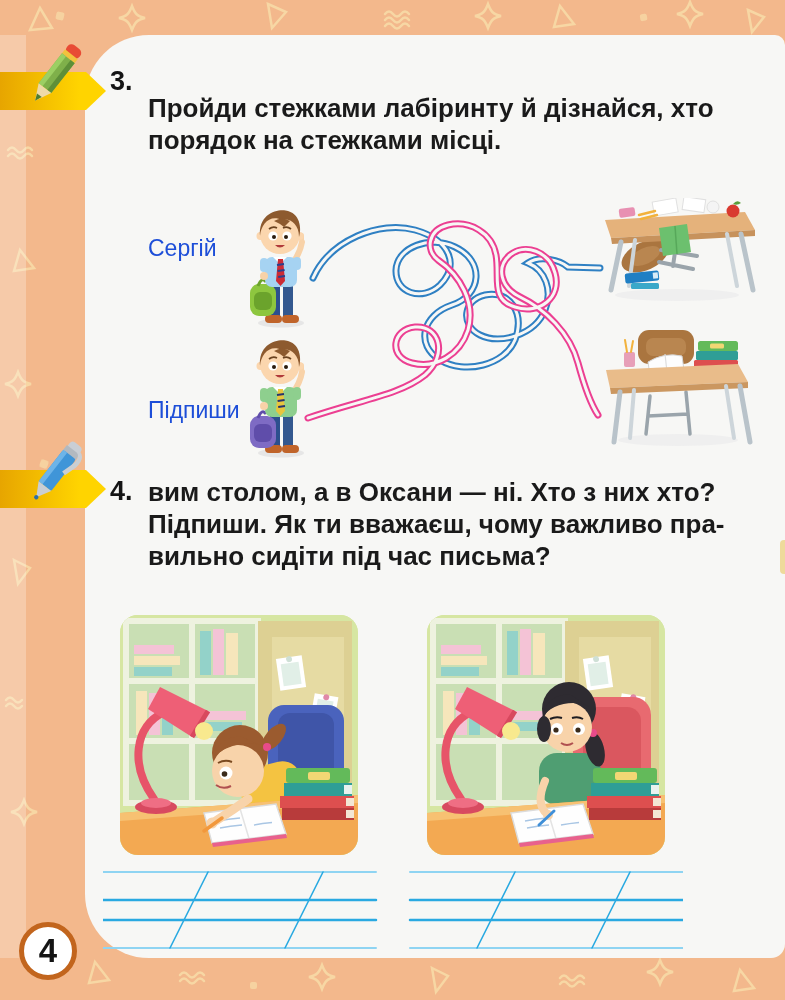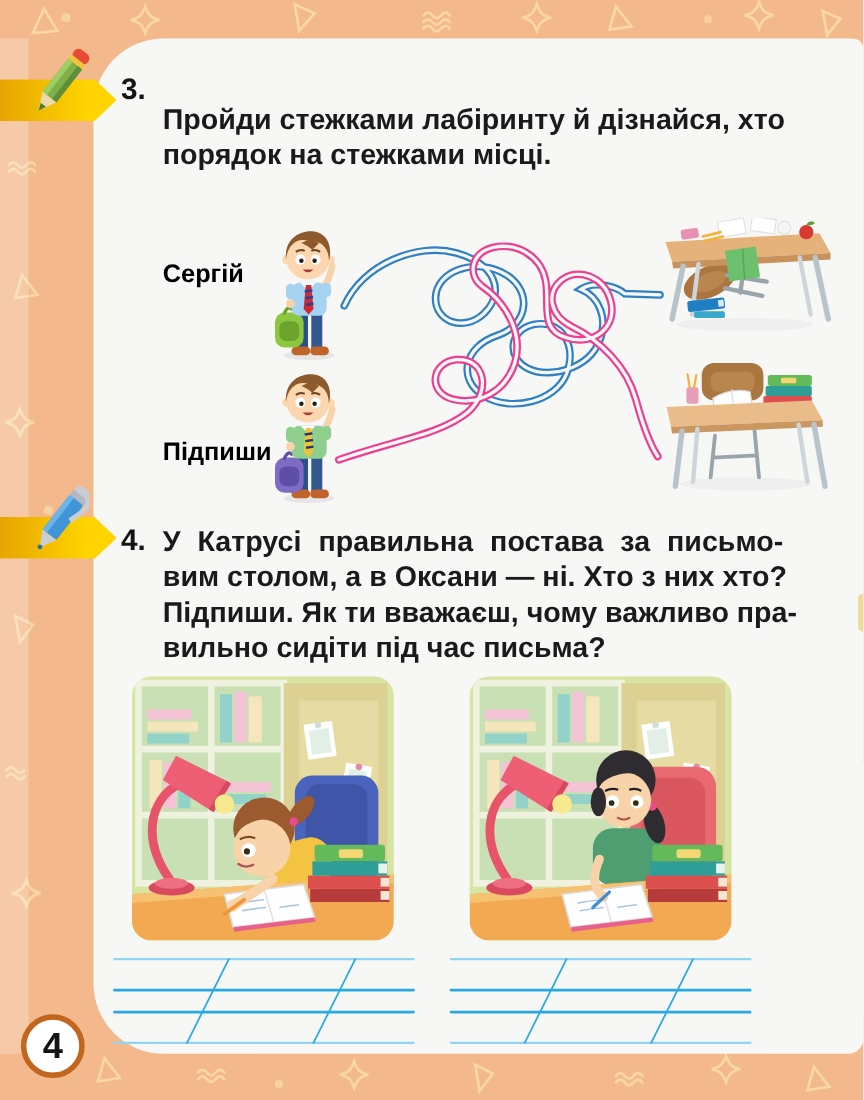--- a/index.html
+++ b/index.html
@@ -39,21 +39,21 @@
   .num-3{top:66px;} .num-4{top:476px;}
   .task-text{position:absolute; left:148px; width:564px; z-index:4;}
   .text-3{top:66px;margin-top:26px;} .text-4{top:476px;}
   .task-line{
     font-size:26px; line-height:32px; font-weight:700; color:#1a1a1a;
     text-align:justify; text-align-last:justify; height:32px; white-space:nowrap;
   }
   .task-line.last{text-align-last:left;}
   .boy-label{
     position:absolute; left:148px; z-index:4;
-    font-size:23px; font-weight:700; color:#000000;
+    font-size:23px; font-weight:400; color:#1d4ed8;
   }
   .label-sergiy{top:235px;} .label-andriy{top:397px;}
   .fig{position:absolute; z-index:3;}
   .pic{
     position:absolute; width:238px; height:240px; border-radius:18px;
     overflow:hidden; z-index:3; background:#d6e6a2;
   }
   .pic-left{left:120px; top:615px;} .pic-right{left:427px; top:615px;}
   .page-circle{
     position:absolute; left:19px; top:922px; width:58px; height:58px; z-index:5;
@@ -257,21 +257,20 @@
       <rect x="20" y="18" width="16" height="40" rx="2" fill="#3f95d8"></rect>
       <rect x="20" y="18" width="5" height="40" fill="#6db4e8"></rect>
       <path d="M20 58 L36 58 L28 72 Z" fill="#c9ced4"></path>
       <circle cx="28" cy="72" r="2.2" fill="#2d6fa8"></circle>
       <path d="M34 9 q9 2 7 15 l-4 13 l-4.5 -1.2 l4 -12.8 q1.5 -9 -3.5 -11z" fill="#c9ced4"></path>
     </g>
   </svg>
 
   <div class="task-number num-4">4.</div>
   <div class="task-text text-4">
-    <div class="task-line">У Катрусі правильна постава за письмо-</div>
     <div class="task-line">вим столом, а в Оксани — ні. Хто з них хто?</div>
     <div class="task-line">Підпиши. Як ти вважаєш, чому важливо пра-</div>
     <div class="task-line last">вильно сидіти під час письма?</div>
   </div>
 
   <div class="pic pic-left">
     <svg width="238" height="240" viewBox="0 0 238 240">
       <rect x="0" y="0" width="238" height="240" fill="#d6e6a2"></rect>
       <rect x="6" y="6" width="132" height="182" fill="#c9dfb4" stroke="#eef2df" stroke-width="6"></rect>
       <path d="M72 6 L72 188 M6 66 L138 66 M6 126 L138 126" stroke="#eef2df" stroke-width="6"></path>

